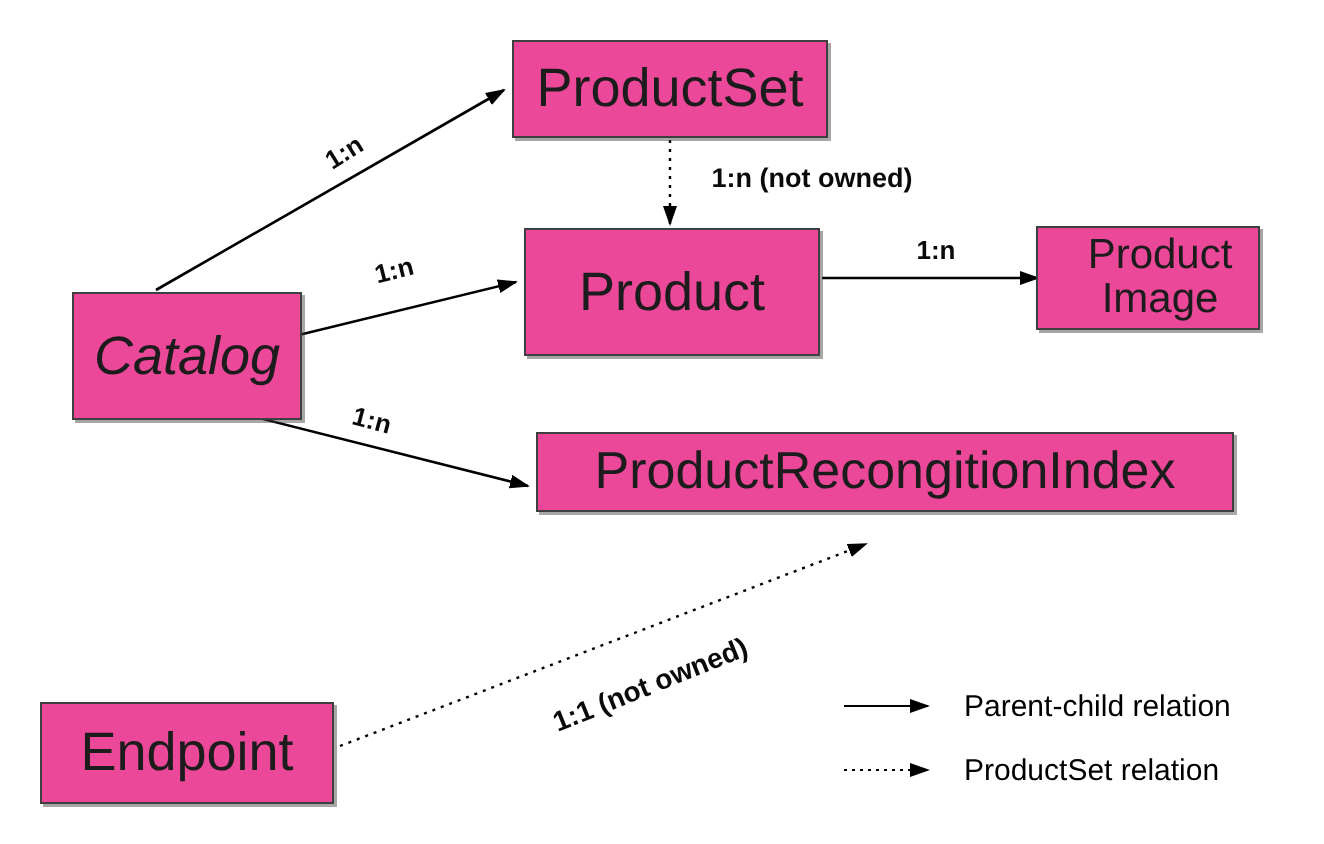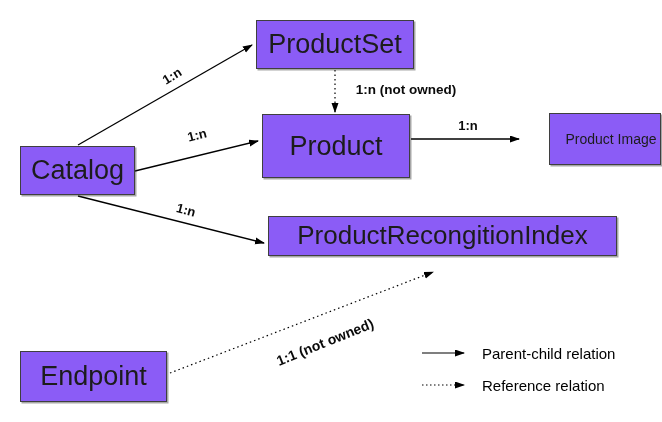--- a/index.html
+++ b/index.html
@@ -20,33 +20,33 @@
     left: 0; top: 0;
     width: 662px; height: 422px;
     pointer-events: none;
   }
   .node {
     position: absolute;
     display: flex;
     align-items: center;
     justify-content: center;
     text-align: center;
-    background: #8b5cf6;
+    background: #ec4899;
     border: 1px solid #3f3f3f;
     box-shadow: 1.5px 1.5px 0 rgba(60,60,60,0.45);
     color: #1c1c1c;
     font-size: 27px;
     line-height: 1.05;
     box-sizing: border-box;
     white-space: pre-line;
   }
-  .node-catalog            { left: 20px;  top: 146px; width: 115px; height: 49px; }
+  .node-catalog            { left: 36px;  top: 146px; width: 115px; height: 64px; font-style: italic; }
   .node-productset         { left: 256px; top: 20px;  width: 158px; height: 49px; }
   .node-product            { left: 262px; top: 114px; width: 148px; height: 64px; text-align: right; }
-  .node-product-image      { left: 549px; top: 113px; width: 112px; height: 52px; font-size: 14px; padding-left: 12px; }
+  .node-product-image      { left: 518px; top: 113px; width: 112px; height: 52px; font-size: 21px; padding-left: 12px; }
   .node-pri                { left: 268px; top: 216px; width: 349px; height: 40px; font-size: 26px; }
   .node-endpoint           { left: 20px;  top: 351px; width: 147px; height: 51px; }
   .edge-label {
     position: absolute;
     font-weight: bold;
     font-size: 13px;
     color: #0a0a0a;
     white-space: nowrap;
     transform-origin: center center;
   }
@@ -97,15 +97,15 @@
   <div class="node node-endpoint">Endpoint</div>
 
   <div class="edge-label el-1">1:n</div>
   <div class="edge-label el-2">1:n</div>
   <div class="edge-label el-3">1:n</div>
   <div class="edge-label el-4">1:n</div>
   <div class="edge-label el-5">1:n (not owned)</div>
   <div class="edge-label el-6">1:1 (not owned)</div>
 
   <div class="legend-label ll-1">Parent-child relation</div>
-  <div class="legend-label ll-2">Reference relation</div>
+  <div class="legend-label ll-2">ProductSet relation</div>
 
 </div>
 
 </body></html>

